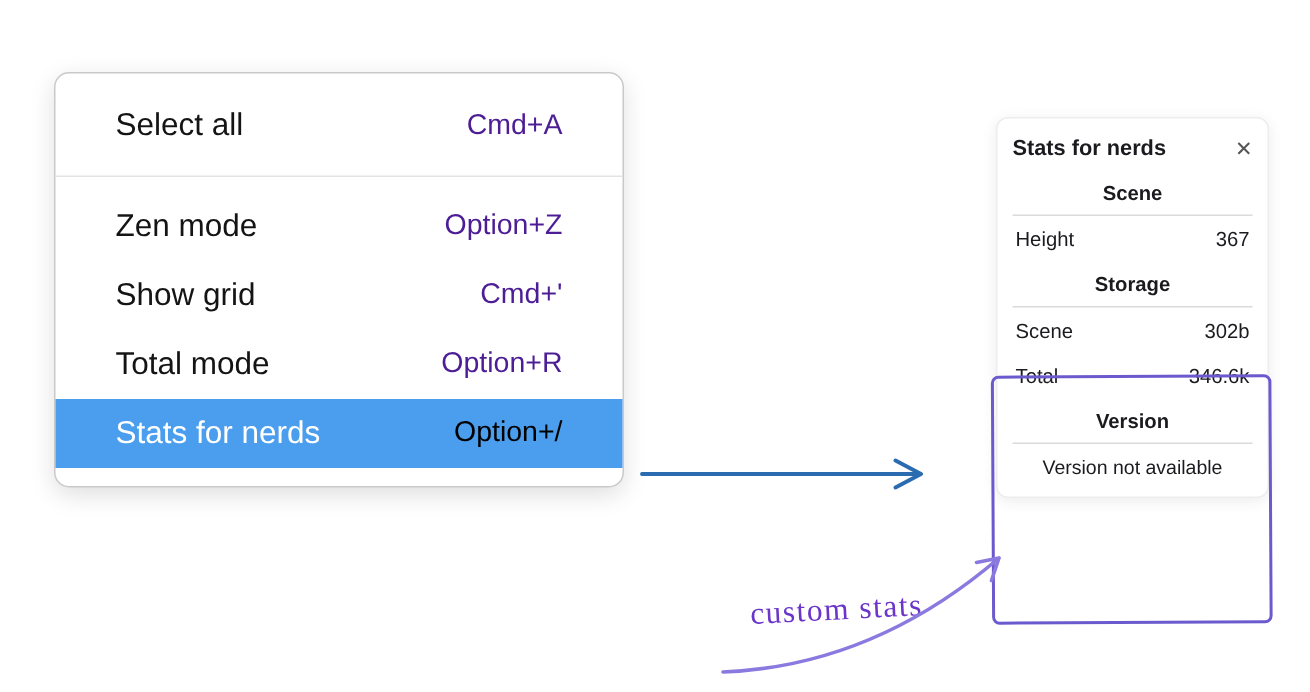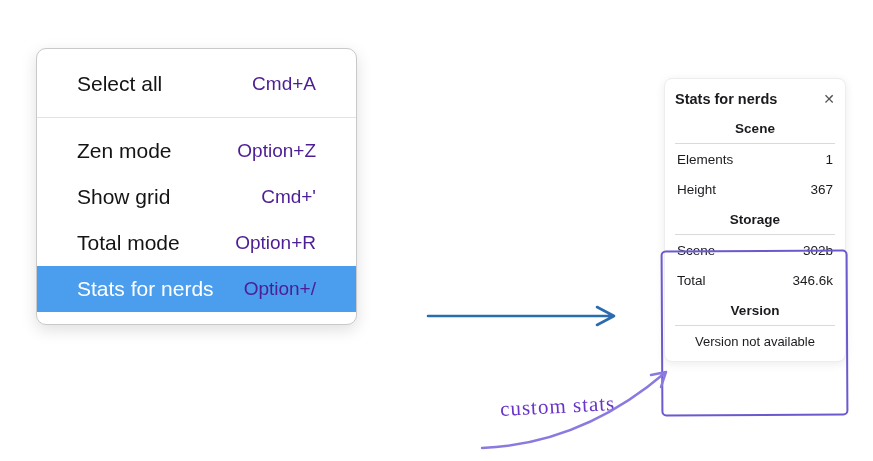--- a/index.html
+++ b/index.html
@@ -8,40 +8,40 @@
     position: relative;
     background: #ffffff;
     font-family: "Liberation Sans", sans-serif;
     overflow: hidden;
   }
 
   
   .menu {
     position: absolute;
     left: 36px; top: 48px;
-    width: 321px;
+    width: 380px;
     background: #ffffff;
     border: 1px solid #c9c9c9;
     border-radius: 10px;
     box-shadow: 0 5px 16px rgba(0,0,0,0.13);
     padding: 12px 0;
   }
   .menu-item {
     display: flex;
     justify-content: space-between;
     align-items: center;
     height: 46px;
     padding: 0 40px;
     font-size: 21px;
     color: #141414;
     cursor: default;
   }
   .mi-shortcut { font-size: 19px; color: #4c1d95; }
   .menu-item.selected { background: #4a9eed; color: #ffffff; }
-  .menu-item.selected .mi-shortcut { color: #4c1d95; }
+  .menu-item.selected .mi-shortcut { color: #000000; }
   .menu-divider { height: 1px; background: #e3e3e3; margin: 10px 0; }
 
   
   .arrow-blue { position: absolute; left: 426px; top: 300px; }
 
   
   .panel {
     position: absolute;
     left: 664px; top: 78px;
     width: 182px;
@@ -137,24 +137,20 @@
 <div class="panel">
   <div class="panel-header">
     <span class="panel-title">Stats for nerds</span>
     <span class="close">✕</span>
   </div>
 
   <div class="section">
     <div class="sec-heading">Scene</div>
     <div class="sec-rule"></div>
     <div class="row">
-      <span>Elements</span>
-      <span>1</span>
-    </div>
-    <div class="row">
       <span>Height</span>
       <span>367</span>
     </div>
   </div>
 
   <div class="section">
     <div class="sec-heading">Storage</div>
     <div class="sec-rule"></div>
     <div class="row">
       <span>Scene</span>

